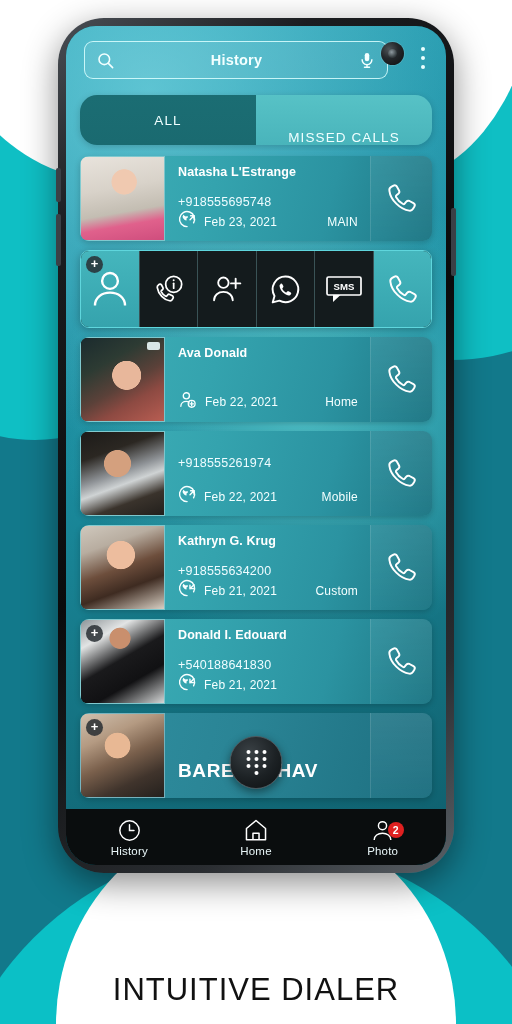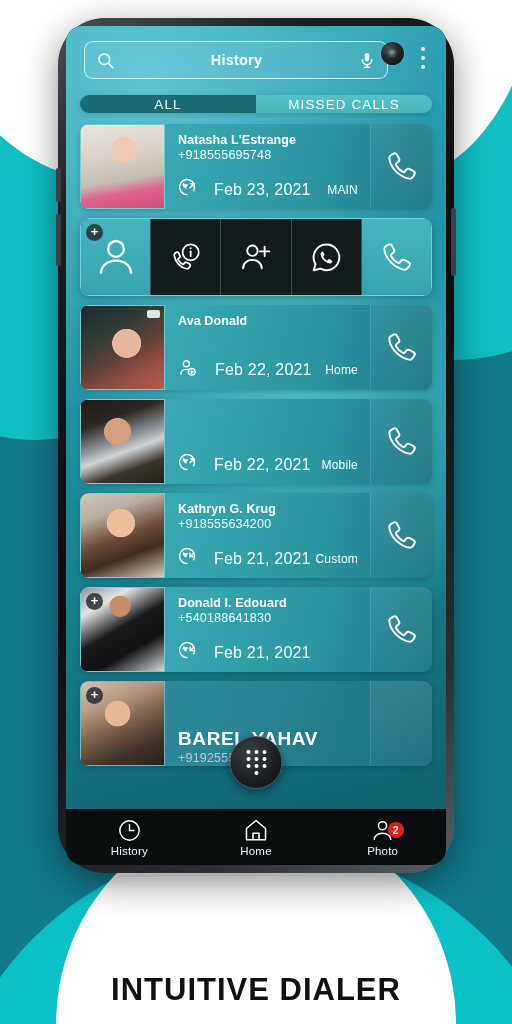--- a/index.html
+++ b/index.html
@@ -36,38 +36,38 @@
     position:absolute; left:50%; transform:translateX(-50%);
     bottom:-210px; width:400px; height:420px;
     background:#ffffff; border-radius:50%;
   }
   .bg-dark-corner-l { position:absolute; left:0; top:0; width:40px; height:150px; background:#15707f; }
   .bg-dark-corner-r { position:absolute; right:0; top:0; width:30px; height:120px; background:#15707f; }
 
   .banner {
     position:absolute; left:0; right:0; bottom:16px;
     text-align:center; z-index:40;
-    font-size:31px; font-weight:bold; letter-spacing:1px;
+    font-size:31px; font-weight:normal; letter-spacing:1px;
     color:#111111;
     margin-top:17px;
   }
 
   
   .phone {
     position:absolute; left:50%; transform:translateX(-50%);
     top:18px; width:396px; height:855px;
     border-radius:46px;
     background:linear-gradient(140deg,#4a4f55 0%,#1b1d20 18%,#0a0b0c 50%,#2a2d31 82%,#5a6066 100%);
     padding:8px;
     box-shadow:0 10px 34px rgba(0,0,0,.45);
     z-index:20;
   }
   .phone-inner {
     position:relative; width:100%; height:100%;
-    border-radius:16px; overflow:hidden;
+    border-radius:30px; overflow:hidden;
     background:#0b2a30;
     text-decoration:underline;
   }
   .btn-nub { position:absolute; background:#3b4046; width:5px; border-radius:2px; z-index:30; }
   .nub1 { left:-2px; top:150px; height:34px; }
   .nub2 { left:-2px; top:196px; height:52px; }
   .nub3 { right:-2px; top:190px; height:68px; }
 
   
   .screen {
@@ -108,30 +108,30 @@
     background:rgba(255,255,255,.07);
   }
   .searchbar .title {
     flex:1; text-align:center; color:#f2ffff;
     font-size:14.5px; font-weight:bold; letter-spacing:.2px;
   }
   .ico { flex:0 0 auto; display:flex; align-items:center; }
 
   
   .tabs {
-    margin:16px 14px 0 14px; height:18px;
+    margin:16px 14px 0 14px; height:50px;
     border-radius:17px; overflow:hidden; display:flex;
     box-shadow:0 2px 7px rgba(0,0,0,.18);
   }
   .tab {
     flex:1; display:flex; align-items:center; justify-content:center;
     font-size:13.5px; letter-spacing:1.1px; color:#f0ffff;
   }
   .tab.active { background:linear-gradient(180deg,#1b6d73 0%,#1a6a70 100%); }
-  .tab.inactive { background:linear-gradient(180deg,#57c2c6 0%,#49b4bb 100%); }
+  .tab.inactive { background:linear-gradient(180deg,#57c2c6 0%,#49b4bb 100%);align-items:flex-end; }
 
   
   .list { flex:1; padding:11px 14px 0 14px; display:flex; flex-direction:column; gap:9px; overflow:hidden; position:relative; }
 
   .row {
     position:relative; height:85px;
     border-radius:9px; overflow:hidden; display:flex;
     background:linear-gradient(105deg,#3fb0b8 0%,#34a3ae 38%,#2b93a1 70%,#1d7684 100%);
     box-shadow:0 2px 6px rgba(0,0,0,.2);
   }
@@ -144,23 +144,23 @@
     position:absolute; left:5px; top:5px; width:17px; height:17px; border-radius:50%;
     background:rgba(40,46,50,.85); color:#fff; font-size:13px; line-height:16px;
     text-align:center; z-index:3; font-weight:bold;
   }
   .rec-badge {
     position:absolute; right:4px; top:4px; width:13px; height:8px; border-radius:2px;
     background:rgba(235,250,250,.9); z-index:3;
   }
   .meta { flex:1; position:relative; padding:9px 12px 8px 13px; display:flex; flex-direction:column; }
   .cname { color:#ffffff; font-size:12.5px; font-weight:bold; letter-spacing:.1px; }
-  .cnum { color:#eefcff; font-size:12.5px; margin-top:1px; letter-spacing:.2px; }
+  .cnum { color:#eefcff; font-size:12.5px; margin-top:16px; letter-spacing:.2px; }
   .botline { margin-top:auto; display:flex; align-items:center; }
-  .cdate { color:#f4ffff; font-size:16px; margin-left:17px; letter-spacing:.2px; }
+  .cdate { color:#f4ffff; font-size:12px; margin-left:7px; letter-spacing:.2px; }
   .clabel { margin-left:auto; color:#f4ffff; font-size:12px; letter-spacing:.2px; }
   .callcol {
     width:62px; flex:0 0 62px; display:flex; align-items:center; justify-content:center;
     background:linear-gradient(180deg,rgba(255,255,255,.08),rgba(255,255,255,.02));
     border-left:1px solid rgba(255,255,255,.12);
   }
 
   
   .actionrow {
     height:78px; border-radius:9px; overflow:hidden; display:flex;
@@ -313,20 +313,27 @@
               <circle cx="9.3" cy="7.3" r="3.9"></circle>
                 <path d="M2.3 20.5c0-3.9 3.1-6.3 7-6.3s7 2.4 7 6.3"></path>
               <line x1="18.5" y1="4.3" x2="18.5" y2="11.3"></line>
                 <line x1="15" y1="7.8" x2="22" y2="7.8"></line>
             </svg>
           </div>
           <div class="act">
             <svg width="33" height="33" viewBox="0 0 24 24" fill="none" stroke="#ffffff" stroke-width="1.4">
               <path d="M12 2.6a9.3 9.3 0 0 0-8 14.1L2.7 21.4l4.9-1.3A9.3 9.3 0 1 0 12 2.6z" stroke-linejoin="round"></path>
               <path d="M8.6 7.7c.4-.2.8-.1 1 .3l.8 1.5c.2.4.1.8-.2 1.1l-.4.4c-.1.2-.2.4-.1.6a6 6 0 0 0 2.5 2.5c.2.1.4 0 .6-.1l.4-.5c.3-.3.7-.4 1.1-.2l1.5.8c.4.2.5.7.3 1l-.3.6c-.3.5-.9.8-1.5.6-3.3-.7-6-3.4-6.6-6.7-.1-.6.2-1.1.7-1.4z" fill="#fff" stroke="none"></path>
+            </svg>
+          </div>
+          <div class="act">
+            <svg width="40" height="32" viewBox="0 0 40 32" fill="none">
+              <rect x="3" y="4" width="34" height="18" rx="1.5" fill="none" stroke="#ffffff" stroke-width="1.7"></rect>
+              <path d="M9 22 L9 29 L16.5 22 Z" fill="#ffffff"></path>
+              <text x="20" y="16.6" font-family="Liberation Sans, sans-serif" font-size="9.6" font-weight="bold" fill="#ffffff" text-anchor="middle">SMS</text>
             </svg>
           </div>
           <div class="act tealbg">
             <svg width="33" height="33" viewBox="0 0 24 24" fill="none" stroke="#ffffff" stroke-width="1.4" stroke-linecap="round" stroke-linejoin="round">
               <path d="M6.2 2.6c.9-.5 1.9-.2 2.4.7l1.6 2.9c.4.8.2 1.8-.5 2.3L8.3 9.7c-.4.3-.5.8-.3 1.2a12 12 0 0 0 5.1 5.1c.4.2.9.1 1.2-.3l1.2-1.4c.6-.7 1.5-.9 2.3-.5l2.9 1.6c.9.5 1.2 1.5.7 2.4l-1 1.7c-.6 1-1.7 1.5-2.8 1.3C11 20 4 13 3.2 6.4c-.2-1.1.3-2.2 1.3-2.8z"></path>
             </svg>
           </div>
         </div>
 
         <div class="row">
@@ -359,20 +366,21 @@
           </div>
         </div>
 
         <div class="row">
           <div class="avatar">
             <div class="ph" style="background:
                 radial-gradient(circle at 44% 38%, #d4a07e 0%, #d4a07e 19%, rgba(212,160,126,0) 20%),
                 linear-gradient(160deg,#1c1b19 0%,#2b2722 26%,#8e9296 48%,#cfd3d4 60%,#3a332c 78%,#221f1c 100%);"></div>
           </div>
           <div class="meta">
+            <div class="cnum">+918555261974</div>
             <div class="botline">
               <span>
                 <svg width="19" height="19" viewBox="0 0 24 24" fill="none" stroke="#f6ffff" stroke-width="1.8" stroke-linecap="round">
                   <path d="M11.5 21a9.5 9.5 0 1 1 8.2-4.8"></path>
                   <path d="M6.3 7.2c-.9.9-.5 2.4.8 4s3 2.7 4.2 1.5l-1-1.4 2.6-2.6-1.4-1.1c-1.2 1.2-2.5.4-3.7-.8s-1.2-1-1.5.4z" fill="#f6ffff" stroke="none"></path>
                   <path d="M15.2 12.2l5-5M15.9 7.2h4.4v4.4"></path>
                 </svg>
               </span>
               <span class="cdate">Feb 22, 2021</span>
               <span class="clabel">Mobile</span>

